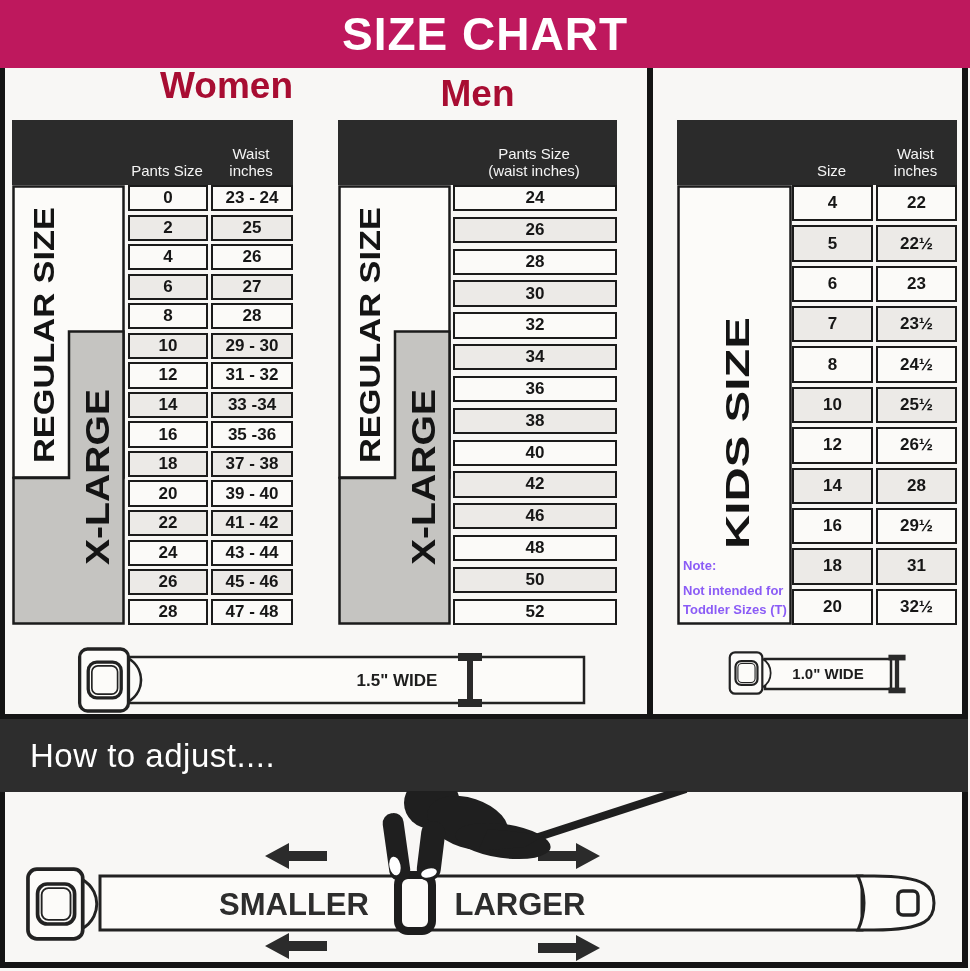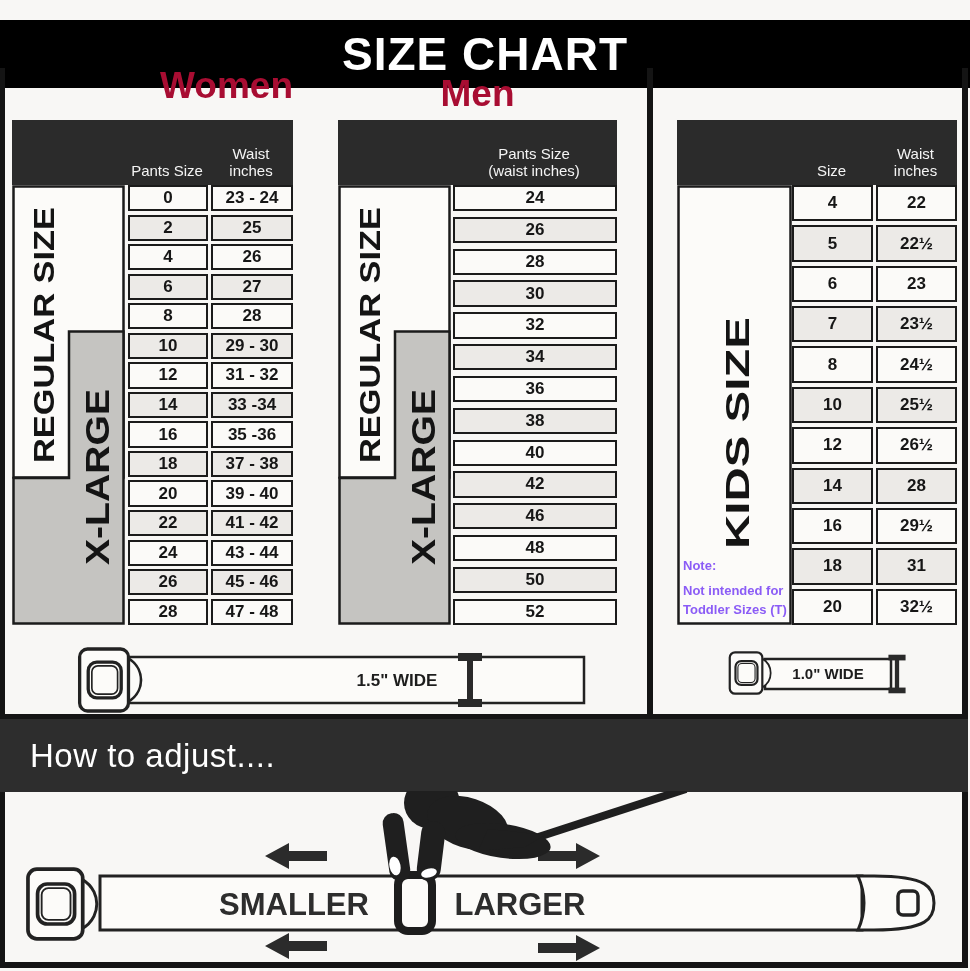--- a/index.html
+++ b/index.html
@@ -5,22 +5,22 @@
   html,body{margin:0;padding:0;background:#ffffff;}
   .stage{
     position:relative;width:970px;height:971px;overflow:hidden;
     background:#f8f7f5;
     font-family:"Liberation Sans",sans-serif;
     color:#161616;
   }
   .abs{position:absolute;box-sizing:border-box;}
 
   
-  .banner{left:0;top:0;width:970px;height:68px;background:#000000;
-    display:flex;align-items:center;justify-content:center;margin-top:20px;}
+  .banner{left:0;top:0;width:970px;height:68px;background:#be185d;
+    display:flex;align-items:center;justify-content:center;}
   .banner span{color:#fff;font-size:46px;font-weight:700;letter-spacing:1px;}
 
   
   .edge{background:#141414;}
 
   
   .heading{font-size:37px;font-weight:700;color:#a80d32;text-align:center;line-height:1;}
 
   
   .thead{height:65px;background:#2b2b2b;}

